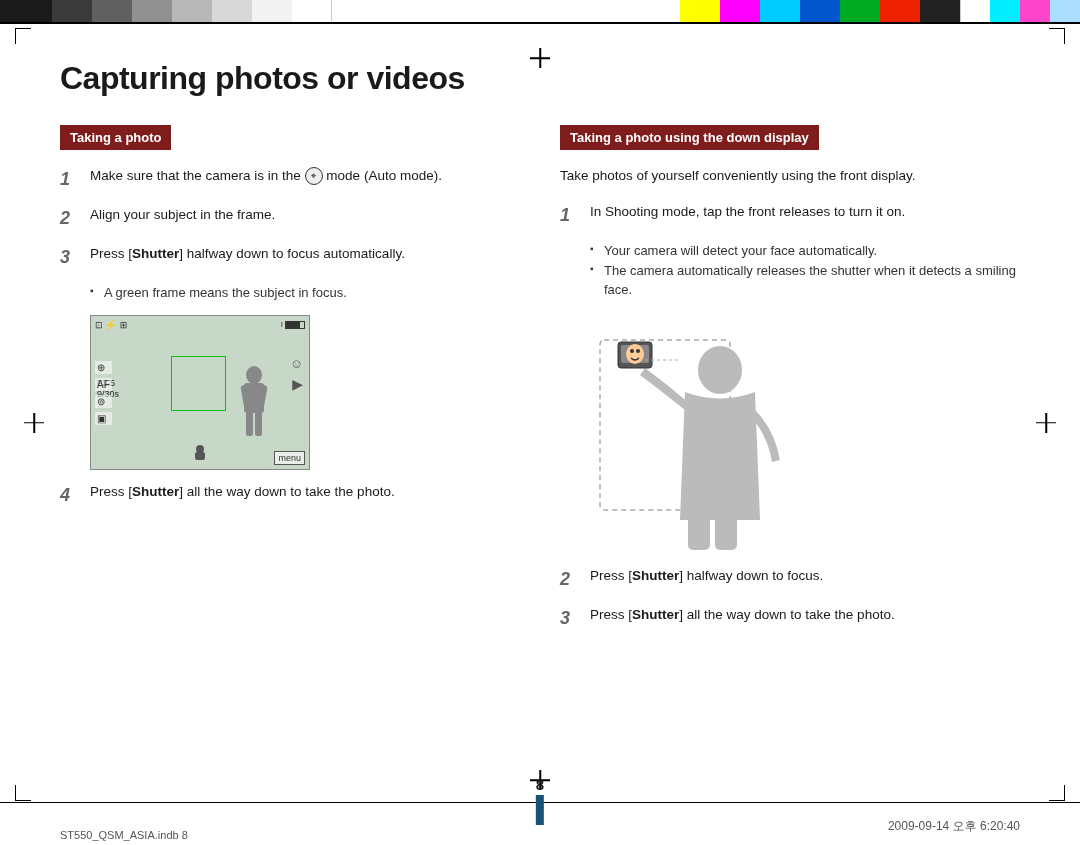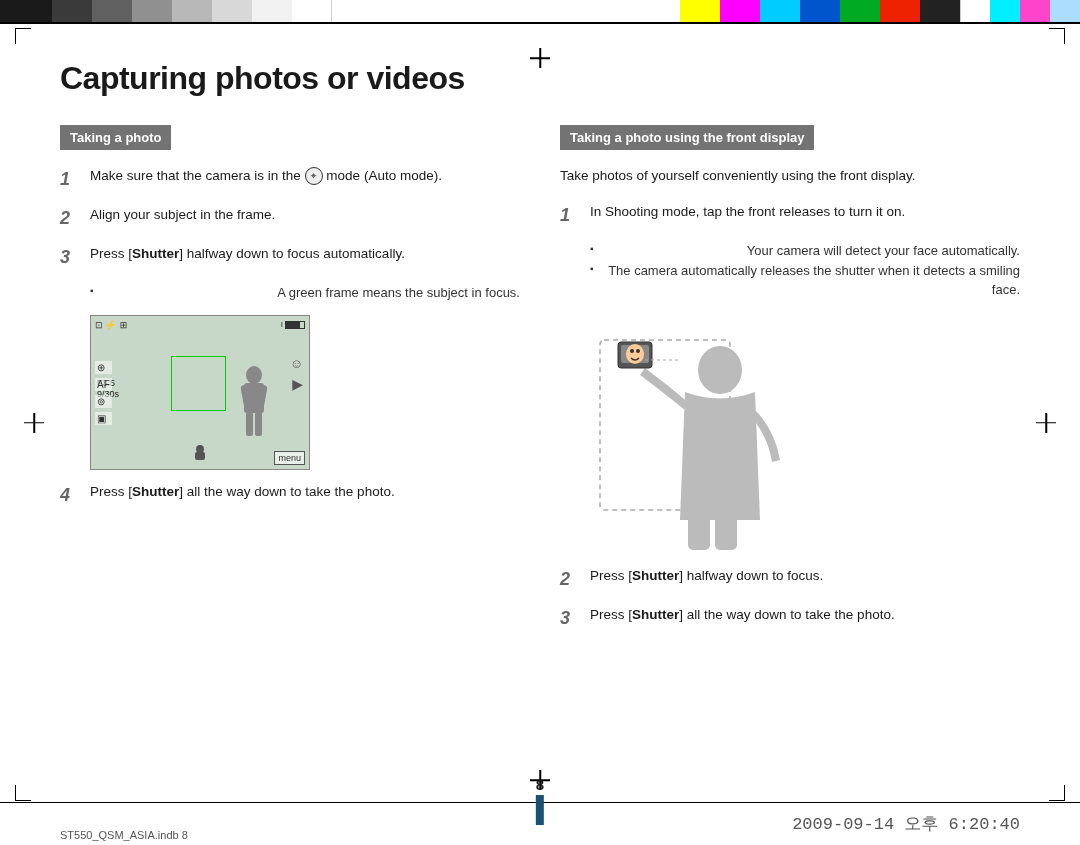--- a/index.html
+++ b/index.html
@@ -96,21 +96,21 @@
     .col-left {
       flex: 1;
     }
 
     .col-right {
       flex: 1;
     }
 
     
     .section-header {
-      background: #737373;
+      background: #7f1d1d;
       color: #fff;
       font-size: 13px;
       font-weight: bold;
       padding: 5px 10px;
       margin-bottom: 16px;
       display: inline-block;
     }
 
     
     .step {
@@ -137,21 +137,20 @@
 
     .step-text strong {
       font-weight: bold;
     }
 
     
     .bullet-list {
       margin-left: 30px;
       margin-top: 0;
       margin-bottom: 8px;
-      text-align: right;
     }
 
     .bullet-list li {
       font-size: 13px;
       color: #333;
       line-height: 1.5;
       list-style: none;
       padding-left: 14px;
       position: relative;
     }
@@ -298,23 +297,22 @@
       bottom: 4px;
       left: 60px;
       font-size: 11px;
       color: #555;
     }
 
     .footer-right {
       position: absolute;
       bottom: 10px;
       right: 60px;
-      font-size: 17px;
+      font-size: 12px;
       color: #555;
-      font-family: Liberation Mono, monospace;
     }
 
     
     .corner-mark {
       position: absolute;
       width: 16px;
       height: 16px;
     }
 
     .corner-tl {
@@ -497,21 +495,21 @@
         <span class="step-num">4</span>
         <span class="step-text">
           Press [<strong>Shutter</strong>] all the way down to take the photo.
         </span>
       </div>
 
     </div>
 
     <div class="col-right">
 
-      <div class="section-header">Taking a photo using the front display</div>
+      <div class="section-header">Taking a photo using the down display</div>
 
       <p class="intro-text">Take photos of yourself conveniently using the front display.</p>
 
       
       <div class="step">
         <span class="step-num">1</span>
         <span class="step-text">
           In Shooting mode, tap the front releases to turn it on.
         </span>
       </div>

